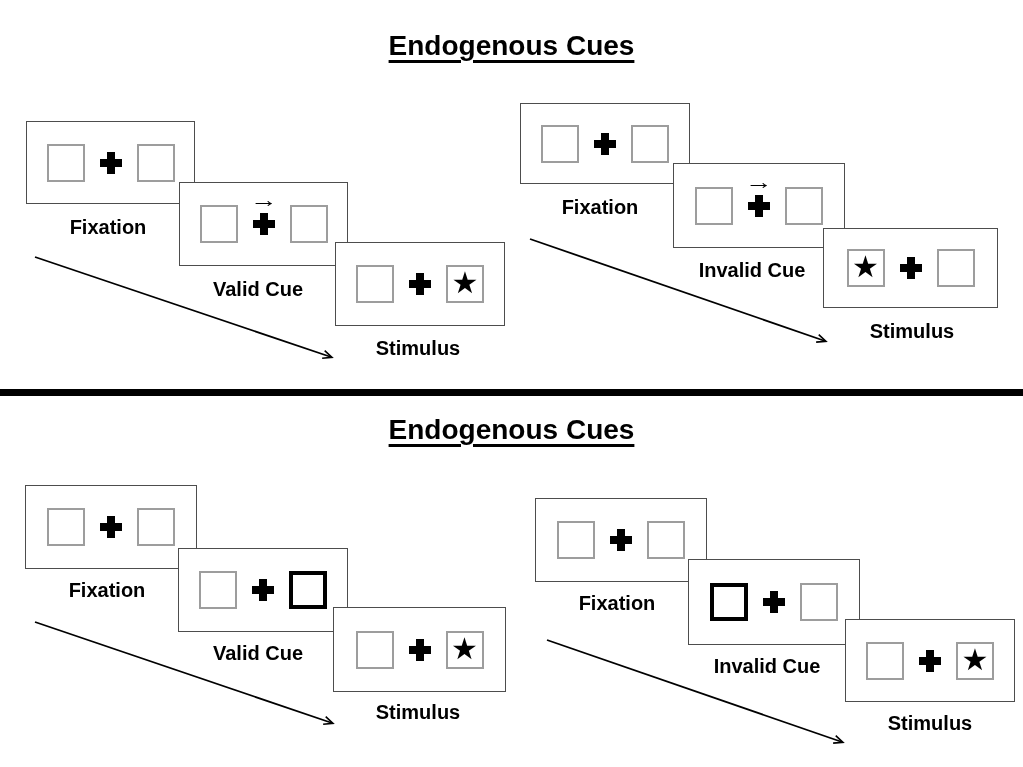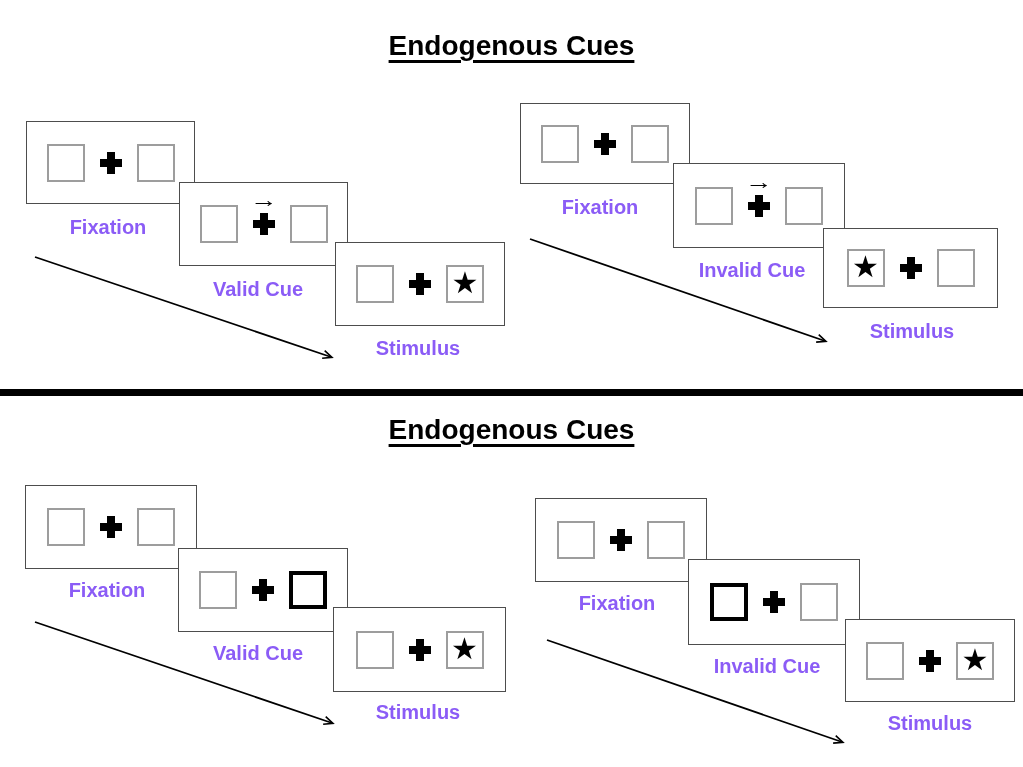--- a/index.html
+++ b/index.html
@@ -30,21 +30,21 @@
   .mid{position:relative;width:26px;height:38px;display:flex;align-items:center;justify-content:center;}
   .plus{position:relative;width:22px;height:22px;display:block;}
   .plus::before{content:"";position:absolute;left:7px;top:0;width:8px;height:22px;background:#000;}
   .plus::after{content:"";position:absolute;top:7px;left:0;width:22px;height:8px;background:#000;}
   .cue-arrow{
     position:absolute;left:50%;top:-16px;transform:translateX(-50%) scaleX(1.25);
     font-size:22px;line-height:1;color:#000;font-weight:bold;
   }
   .step-label{
     position:absolute;width:160px;text-align:center;white-space:nowrap;
-    font-size:20px;font-weight:bold;color:#8b5cf6;
+    font-size:20px;font-weight:bold;color:#000000;
   }
 </style>
 </head>
 <body>
 
 <div class="canvas">
 
   <div class="section-title" id="title-endogenous">Endogenous Cues</div>
 
   <svg class="arrow-layer" width="1023" height="767" viewBox="0 0 1023 767">

